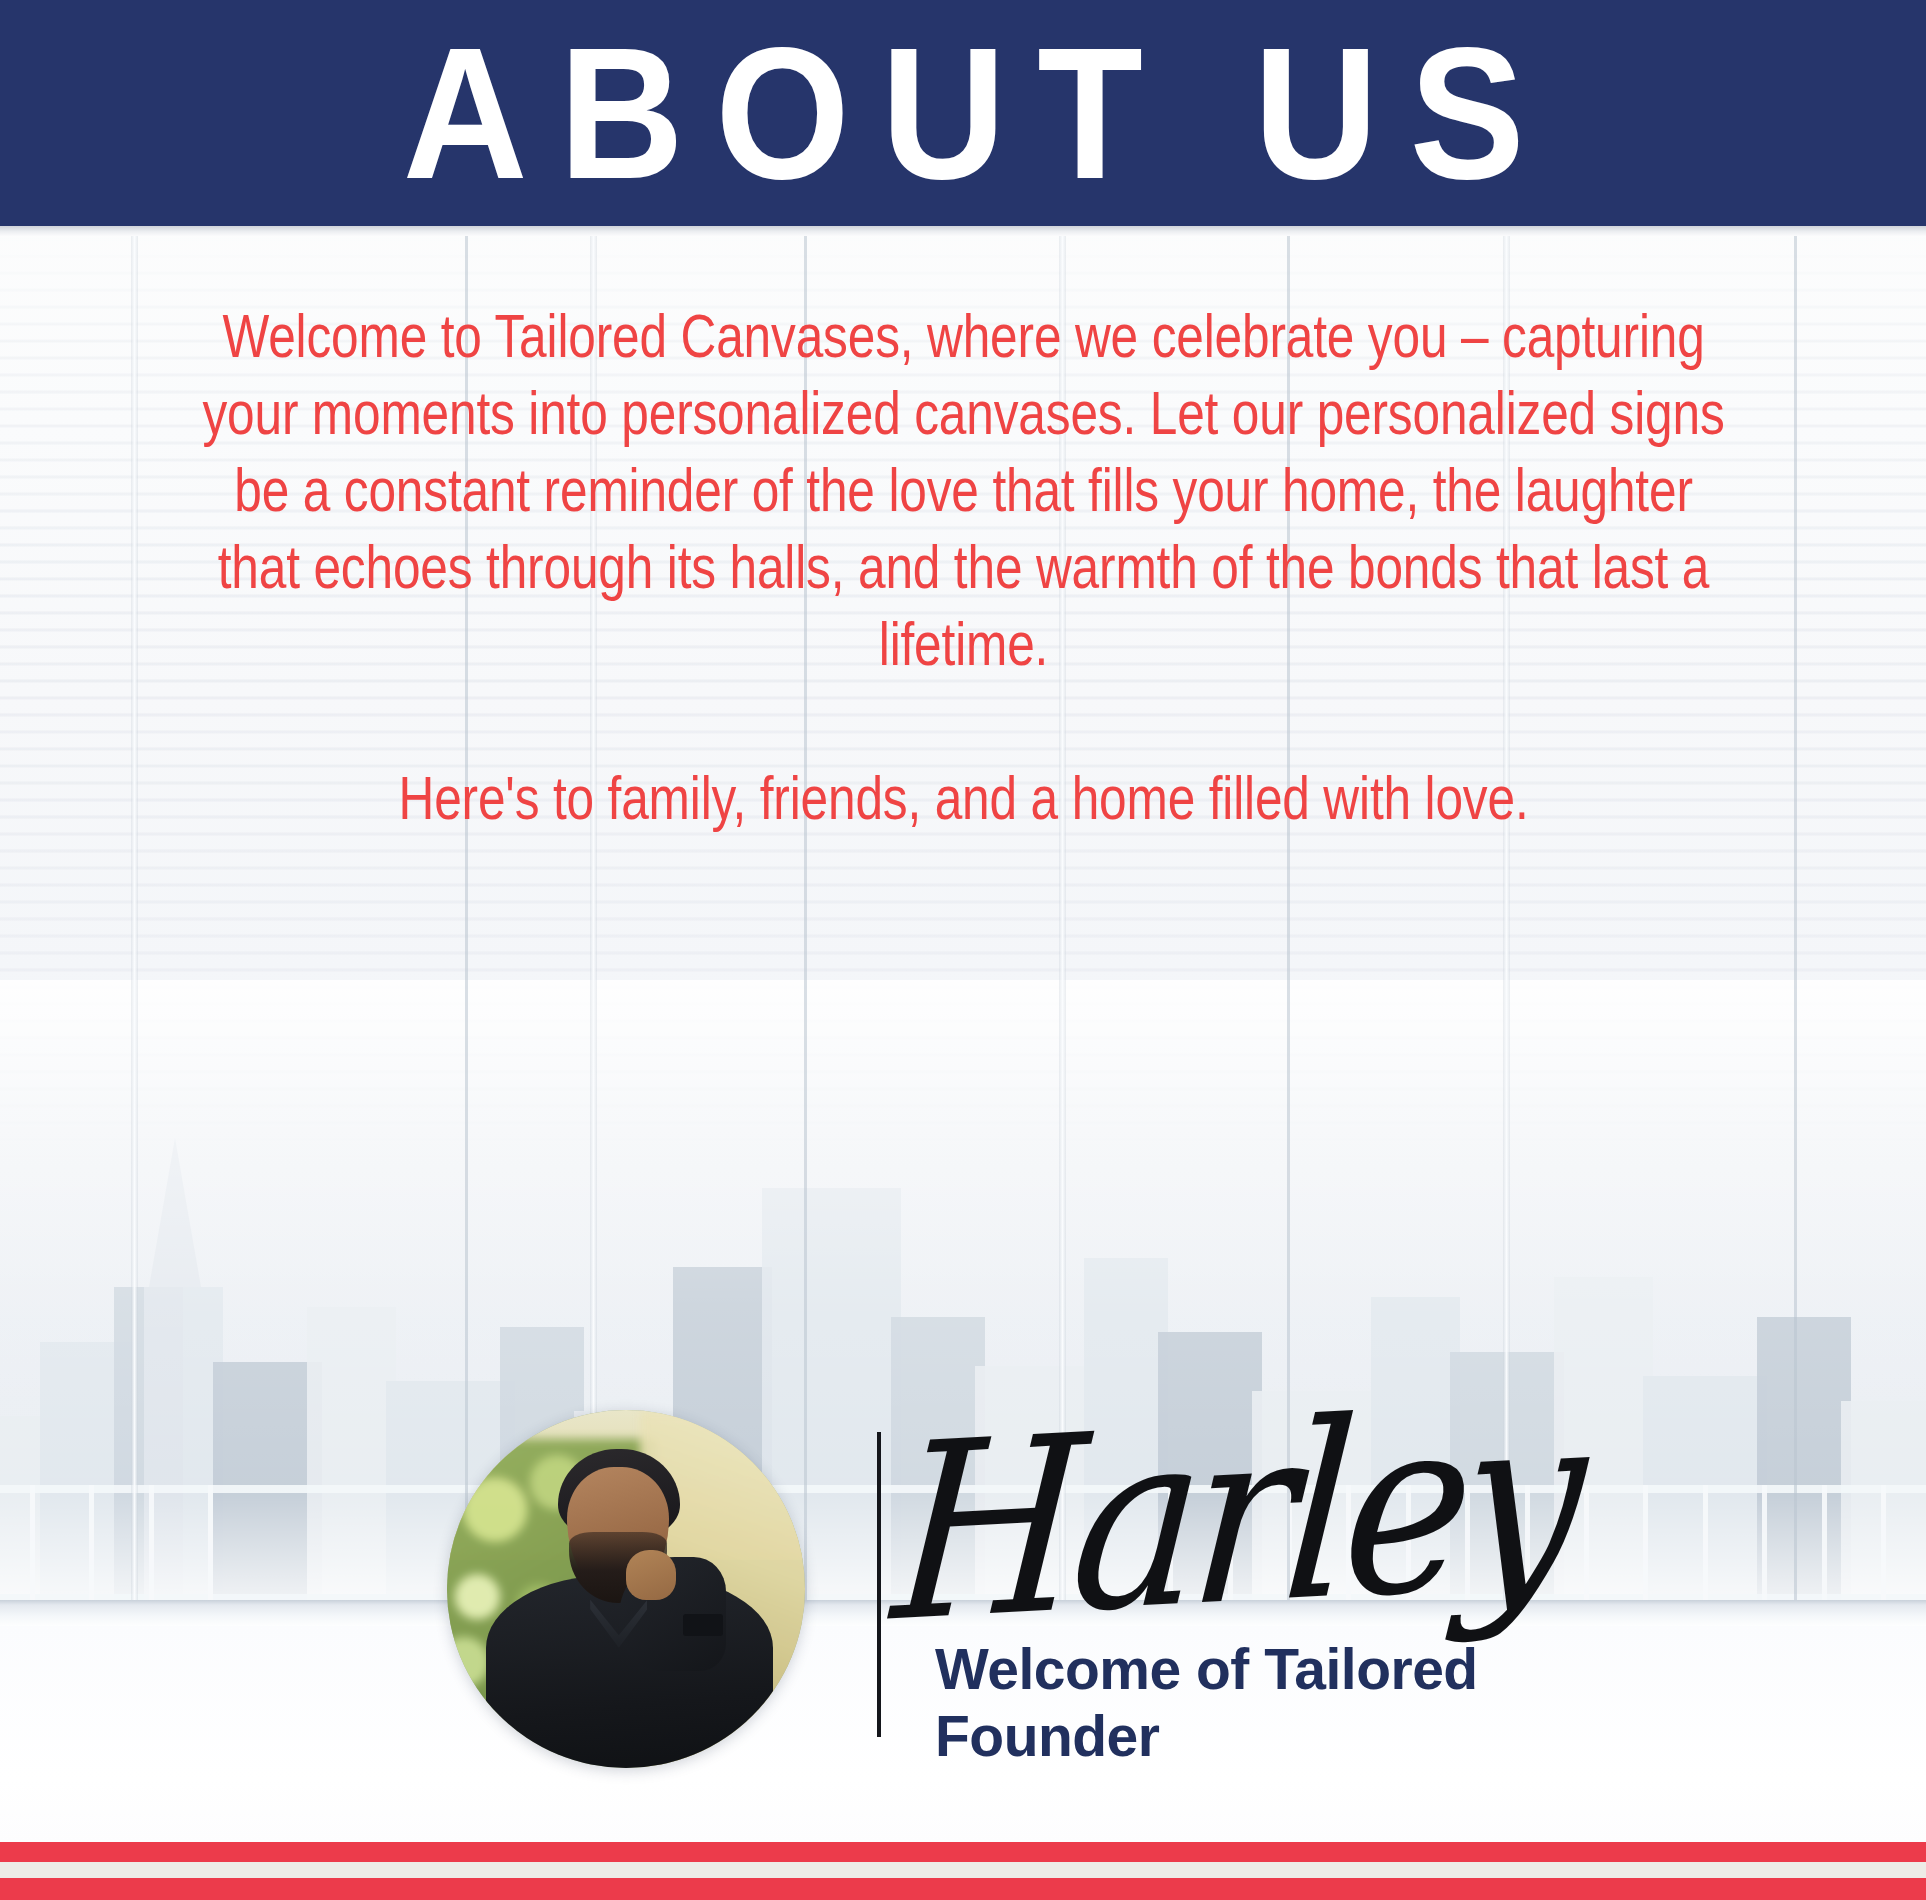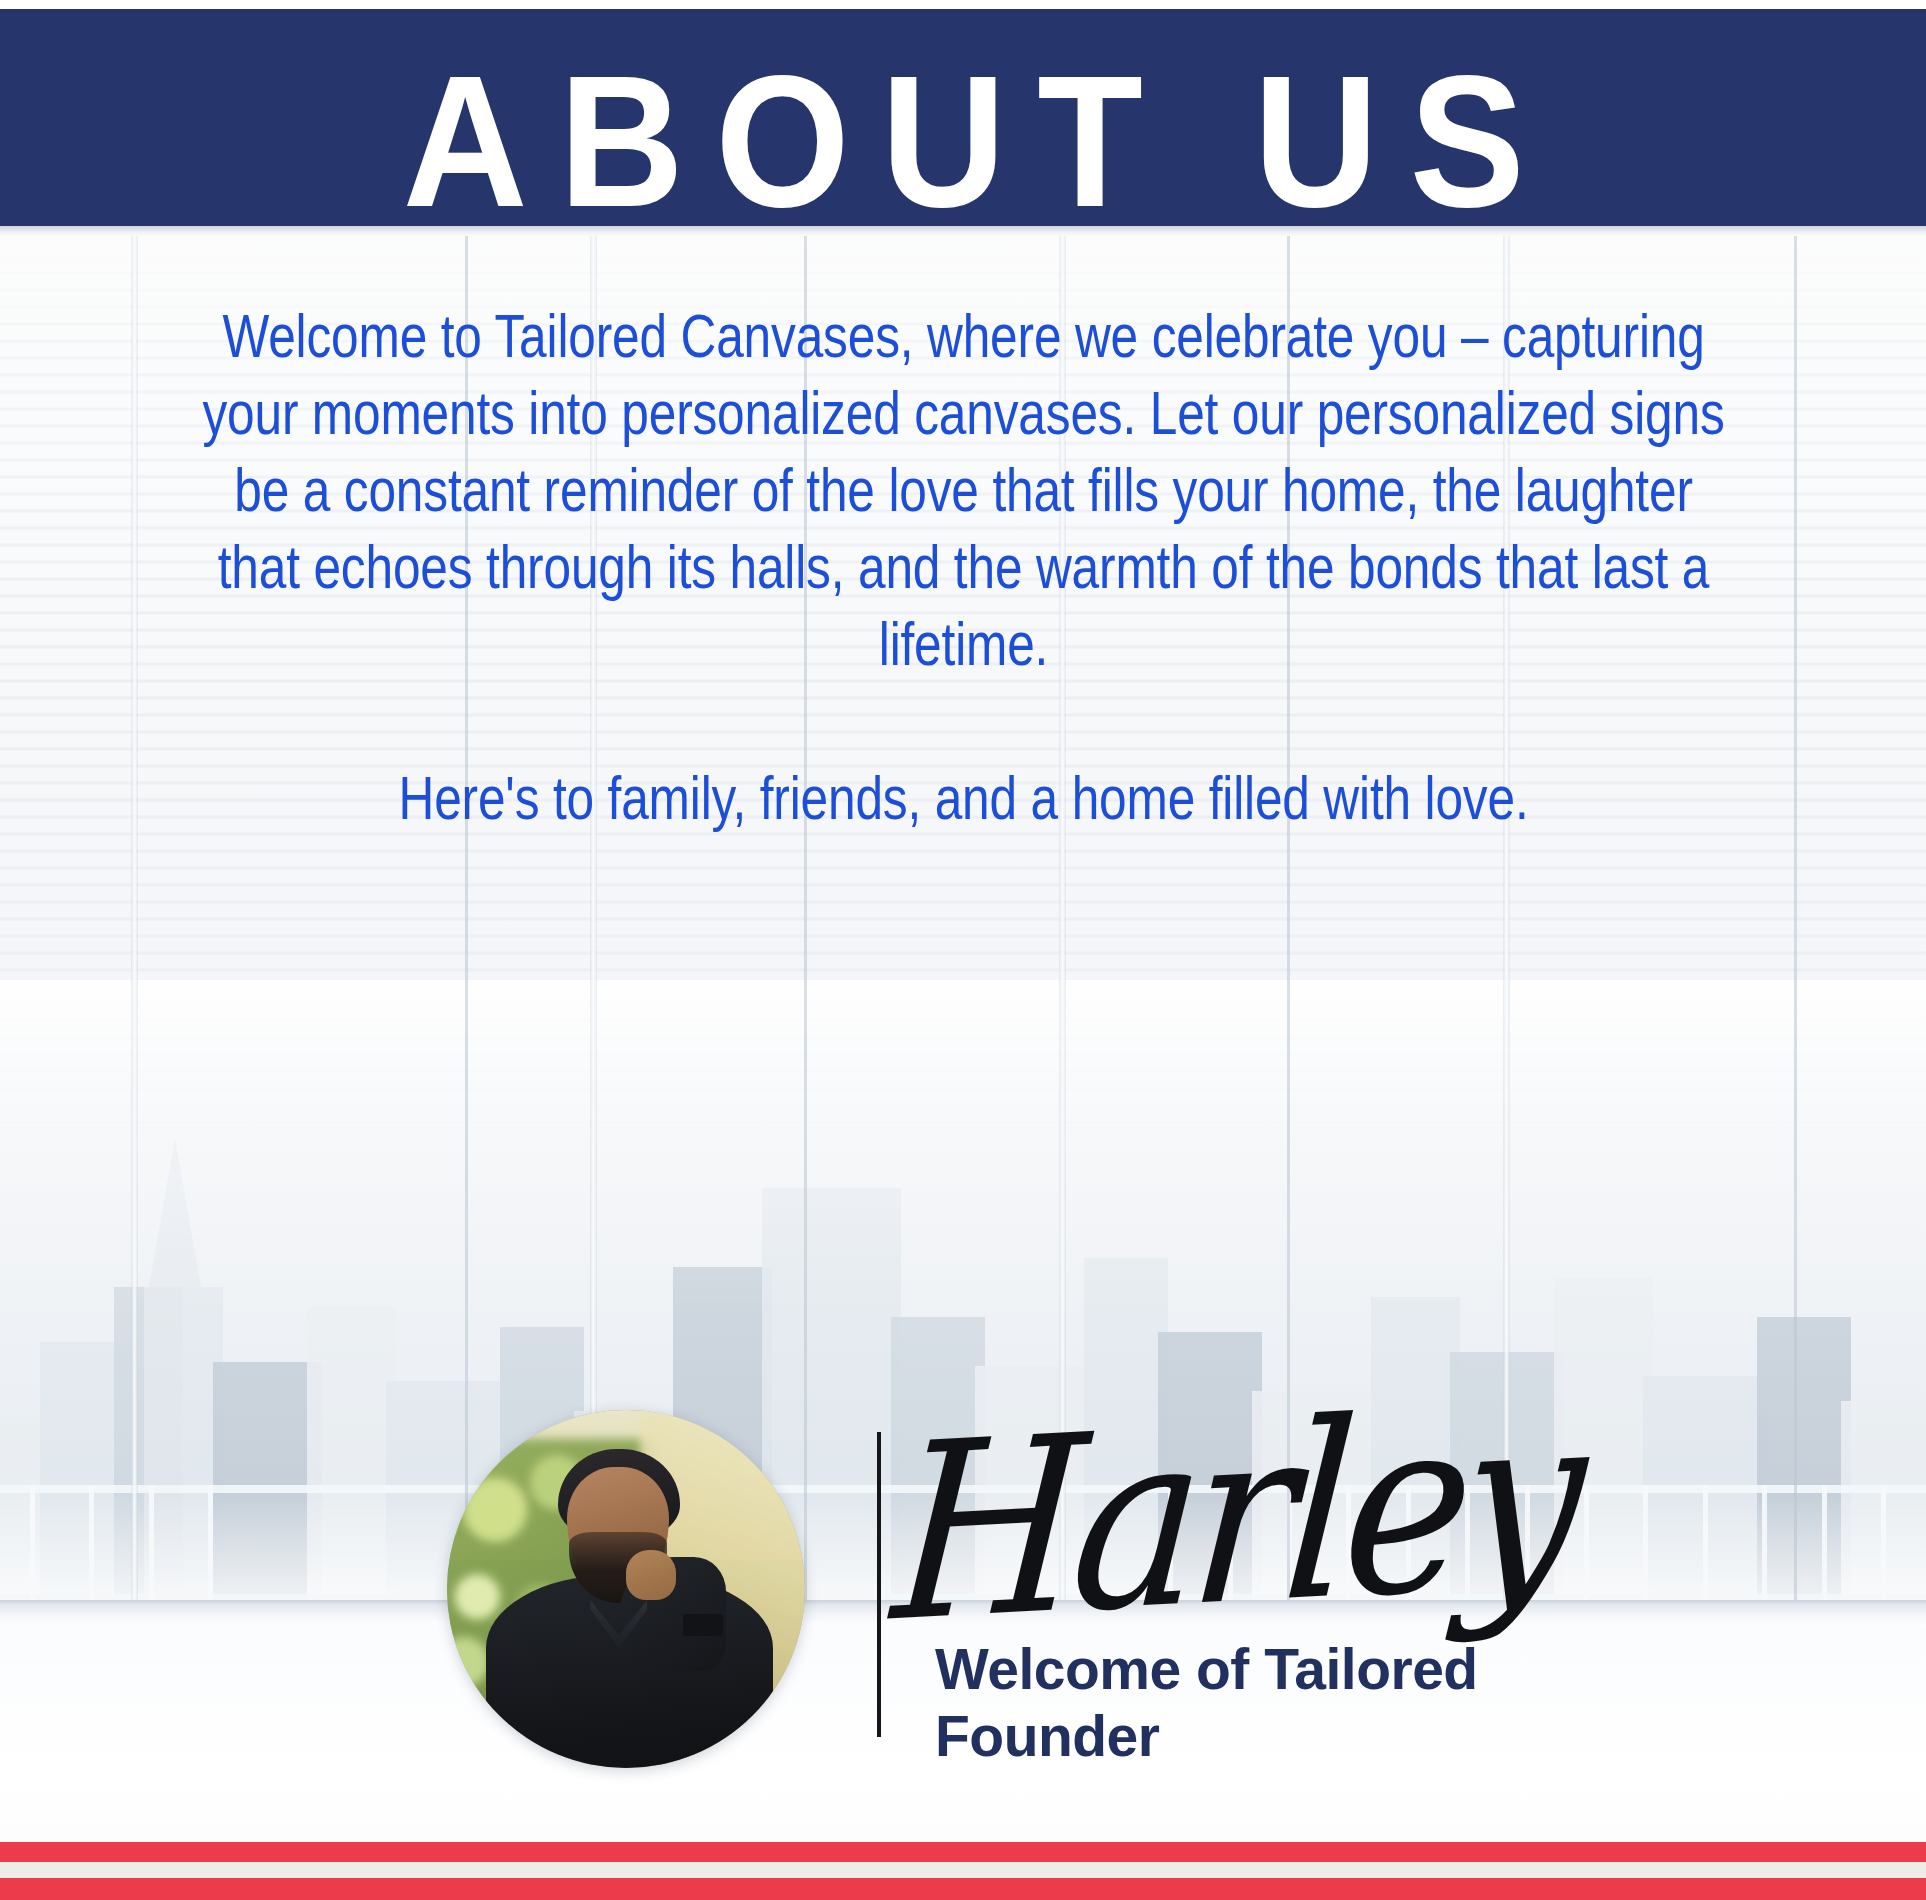--- a/index.html
+++ b/index.html
@@ -66,35 +66,35 @@
   .mullion.thin{width:3px;background:rgba(186,196,208,.55);}
 
   
   .rail{position:absolute;top:1485px;left:0;right:0;height:117px;}
   .rail .post{position:absolute;top:0;width:5px;height:117px;background:rgba(246,249,251,.92);}
   .rail .bar{position:absolute;left:0;right:0;height:8px;background:rgba(243,247,250,.92);}
 
   
   .header{
     position:absolute;left:0;top:0;width:1927px;height:226px;z-index:6;
-    display:flex;align-items:flex-end;justify-content:center;margin-top:9px;
+    display:flex;align-items:center;justify-content:center;
   }
   .header-title{
     color:#fff;font-weight:700;font-size:188px;line-height:1;
     letter-spacing:34px;text-indent:34px;
     transform:scaleX(.92);transform-origin:center;
     white-space:nowrap;font-family:"Liberation Sans", sans-serif;
   }
   .header-edge{position:absolute;left:0;top:226px;width:1927px;height:10px;z-index:6;
     background:linear-gradient(to bottom,#cfd3da,#eceef1 55%,#fbfbfc);}
 
   
   .copy{
     position:absolute;left:0;top:297px;width:1927px;z-index:5;
-    text-align:center;color:#1d4ed8;
+    text-align:center;color:#ef4444;
   }
   .copy p{
     margin:0;
     font-size:62px;line-height:77px;font-weight:400;
     letter-spacing:-0.2px;
     transform:scaleX(.80);transform-origin:center top;
     font-family:"Liberation Sans", sans-serif;
   }
   .copy .gap{height:77px;}
 

